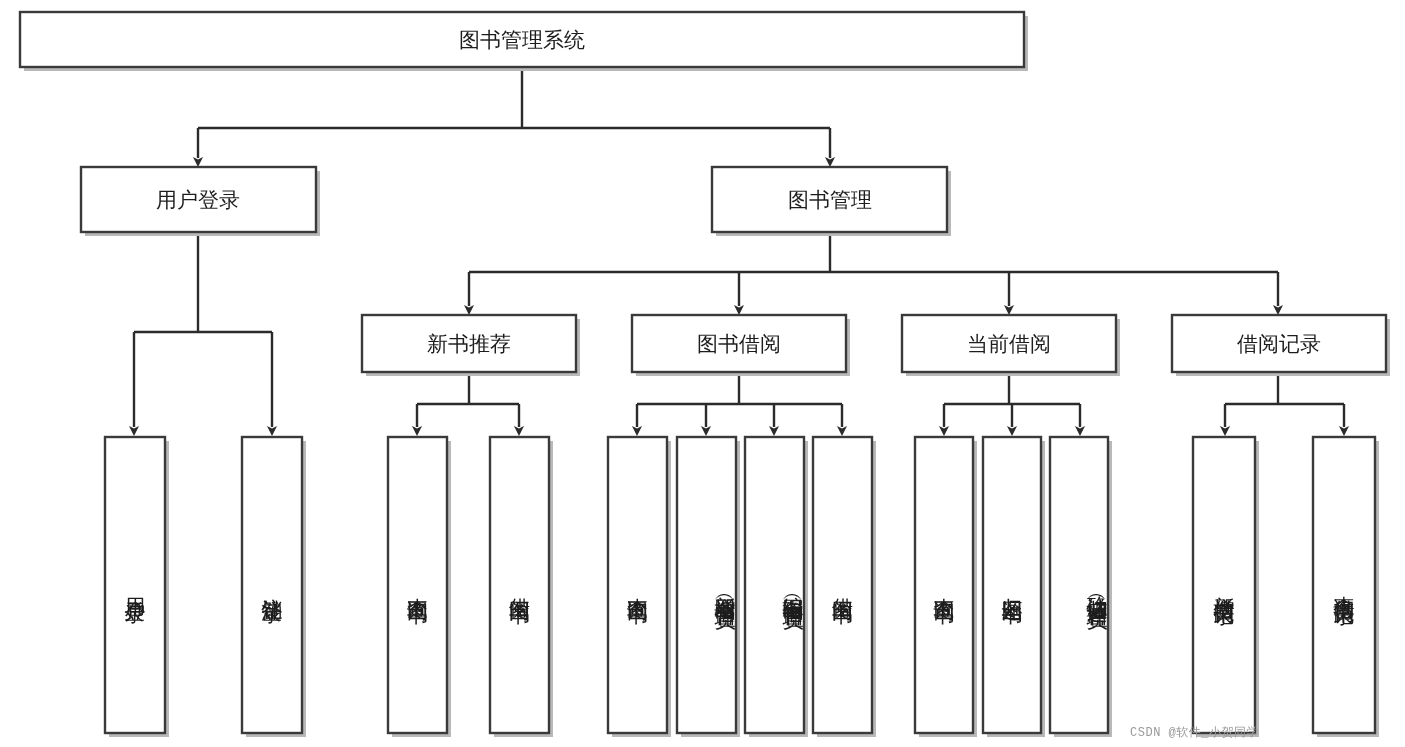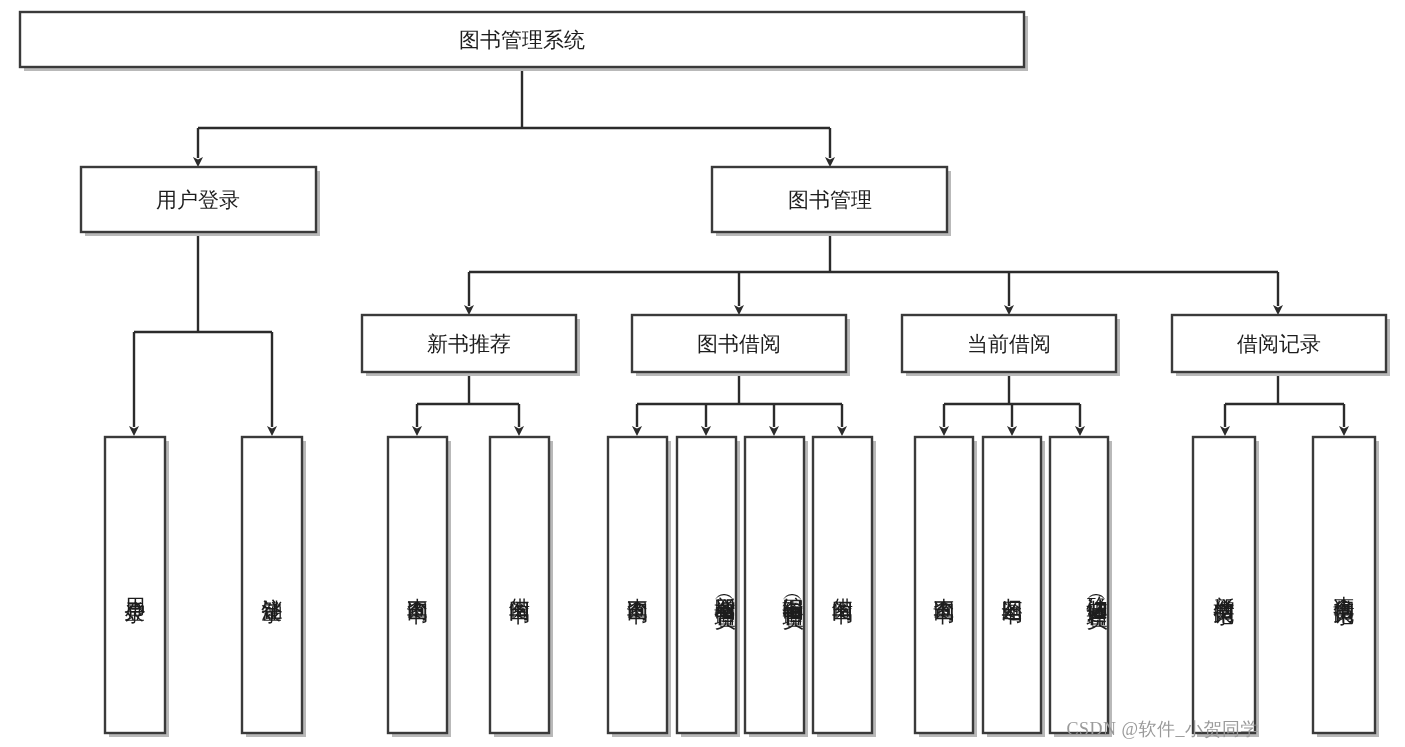--- a/index.html
+++ b/index.html
@@ -63,22 +63,22 @@
     align-items: center;
     justify-content: center;
     text-align: center;
     white-space: nowrap;
     user-select: none;
   }
   .watermark {
     position: absolute;
     right: 14px;
     bottom: 6px;
-    font-family: Liberation Serif, serif;
-    font-size: 18px;
+    font-family: Liberation Mono, monospace;
+    font-size: 12px;
     color: #9a9a9a;
     letter-spacing: 0.5px;
     white-space: nowrap;
     pointer-events: none;
   }
 </style>
 </head>
 <body>
 
 <div id="diagram-root">

